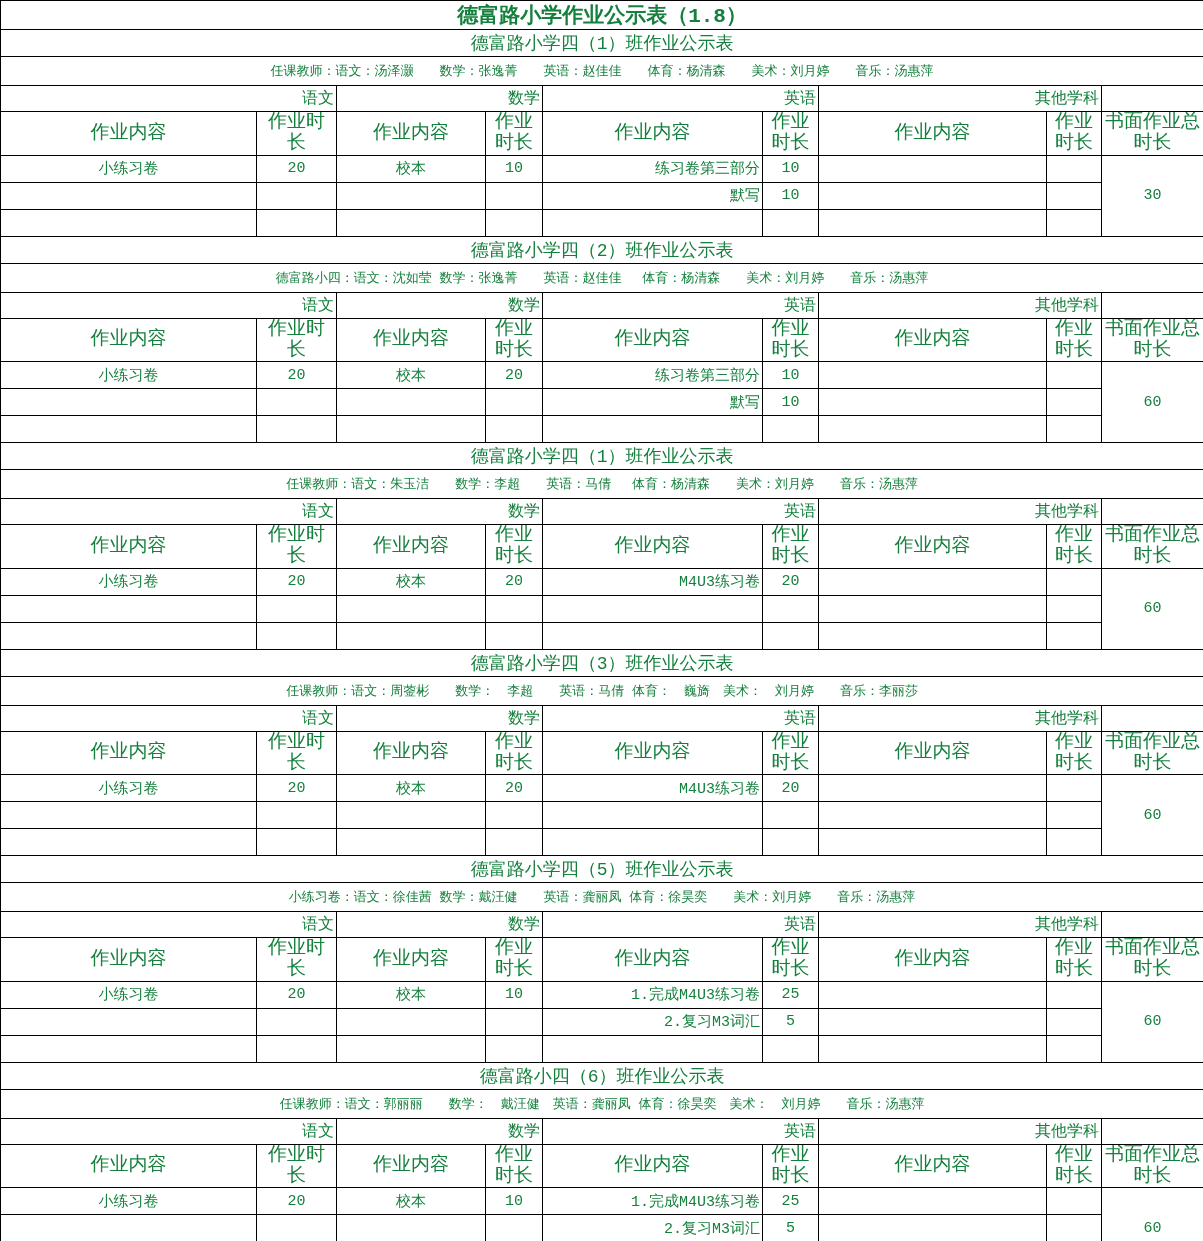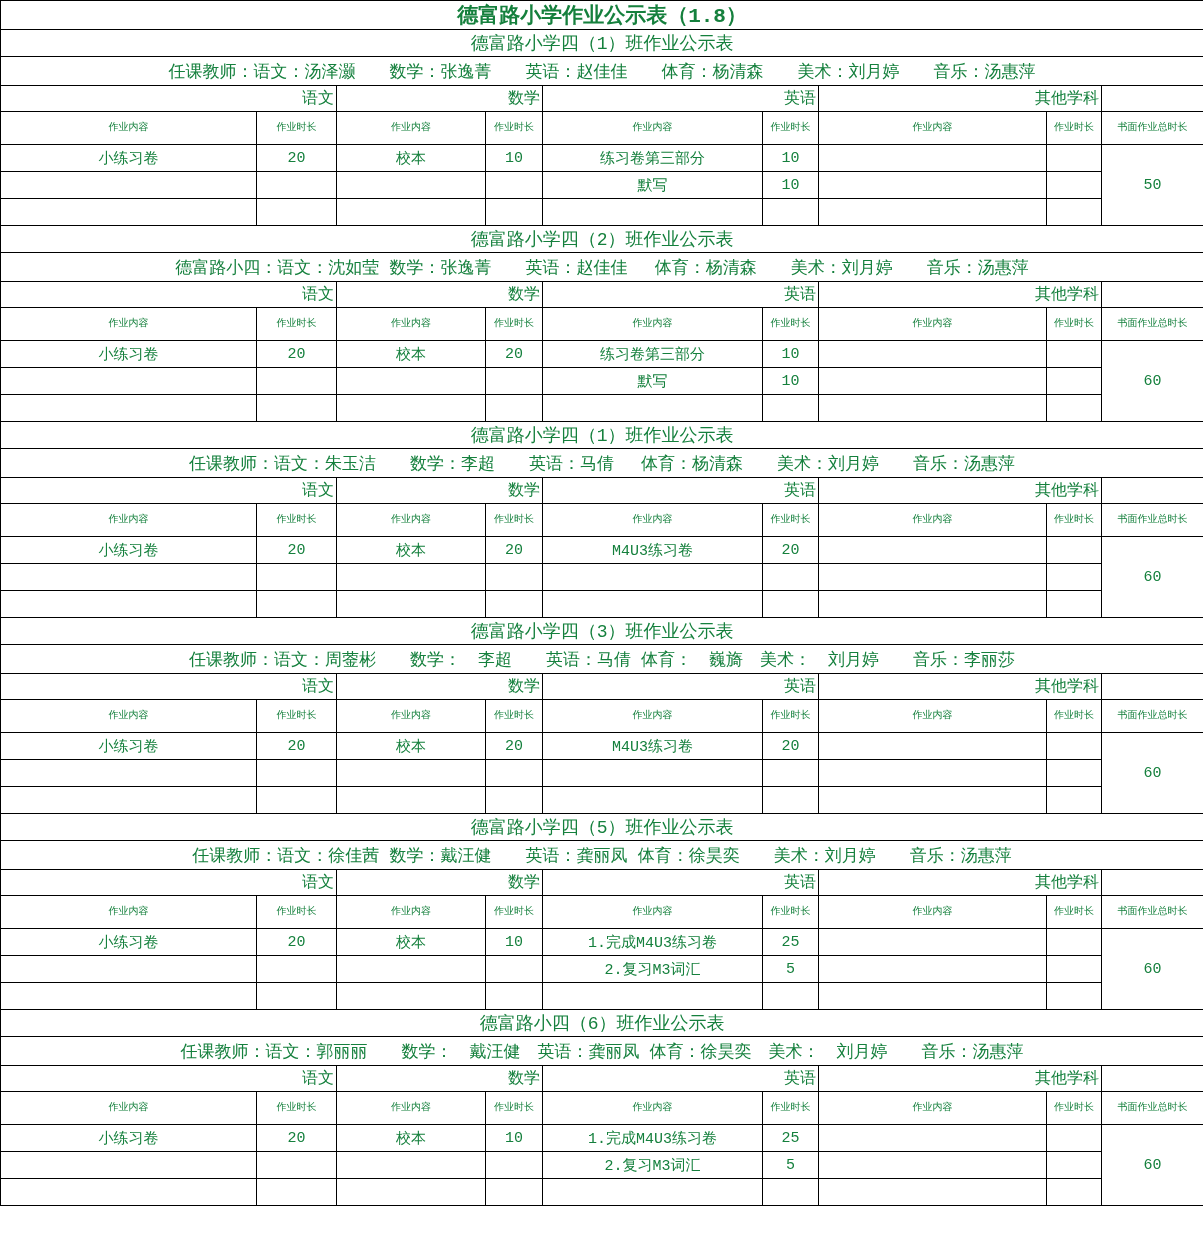--- a/index.html
+++ b/index.html
@@ -2,25 +2,25 @@
 <html><head>
 <meta charset="utf-8">
 <style>
   html,body{margin:0;padding:0;background:#fff}
   .sheet{width:1203px}
   table{border-collapse:collapse;table-layout:fixed;width:1203px;
         font-family:Liberation Mono, monospace;color:#15803d}
   td{border:1px solid #000;padding:0 2px;overflow:hidden;word-break:break-all}
   tr.page-title-row td{height:26px;font-size:21px;font-weight:bold;text-align:center}
   tr.section-title-row td{height:26px;font-size:18px;text-align:center}
-  tr.teachers-row td{height:28px;font-size:17px;text-align:center;white-space:pre}
+  tr.teachers-row td{height:28px;font-size:13px;text-align:center;white-space:pre}
   tr.subjects-row td{height:25px;font-size:16px;text-align:right}
-  tr.subheader-row td{height:32px;font-size:10px;text-align:center;line-height:1.12}
+  tr.subheader-row td{height:32px;font-size:19px;text-align:center;line-height:1.12}
   tr.data-row td{height:26px;font-size:15px;text-align:center}
-  tr.data-row td.left{text-align:center}
+  tr.data-row td.left{text-align:right}
   td.total-cell{text-align:center;font-size:15px}
 </style>
 </head>
 <body>
 
 <div class="sheet">
   <table>
     <colgroup>
       <col style="width:256px">
         <col style="width:80px">
@@ -63,21 +63,21 @@
   </tr>
   <tr class="data-row">
     <td class="cell">小练习卷</td>
     <td class="cell">20</td>
     <td class="cell">校本</td>
     <td class="cell">10</td>
     <td class="cell left">练习卷第三部分</td>
     <td class="cell">10</td>
     <td class="cell"></td>
     <td class="cell"></td>
-    <td class="total-cell" rowspan="3">50</td>
+    <td class="total-cell" rowspan="3">30</td>
   </tr>
   <tr class="data-row">
     <td class="cell"></td>
     <td class="cell"></td>
     <td class="cell"></td>
     <td class="cell"></td>
     <td class="cell left">默写</td>
     <td class="cell">10</td>
     <td class="cell"></td>
     <td class="cell"></td>
@@ -258,21 +258,21 @@
     <td class="cell left"></td>
     <td class="cell"></td>
     <td class="cell"></td>
     <td class="cell"></td>
   </tr>
 
   <tr class="section-title-row">
     <td colspan="9">德富路小学四（5）班作业公示表</td>
   </tr>
   <tr class="teachers-row">
-    <td colspan="9">任课教师：语文：徐佳茜 数学：戴汪健　　英语：龚丽凤 体育：徐昊奕　　美术：刘月婷　　音乐：汤惠萍</td>
+    <td colspan="9">小练习卷：语文：徐佳茜 数学：戴汪健　　英语：龚丽凤 体育：徐昊奕　　美术：刘月婷　　音乐：汤惠萍</td>
   </tr>
   <tr class="subjects-row">
     <td colspan="2">语文</td>
     <td colspan="2">数学</td>
     <td colspan="2">英语</td>
     <td colspan="2">其他学科</td>
     <td></td>
   </tr>
   <tr class="subheader-row">
     <td>作业内容</td>

